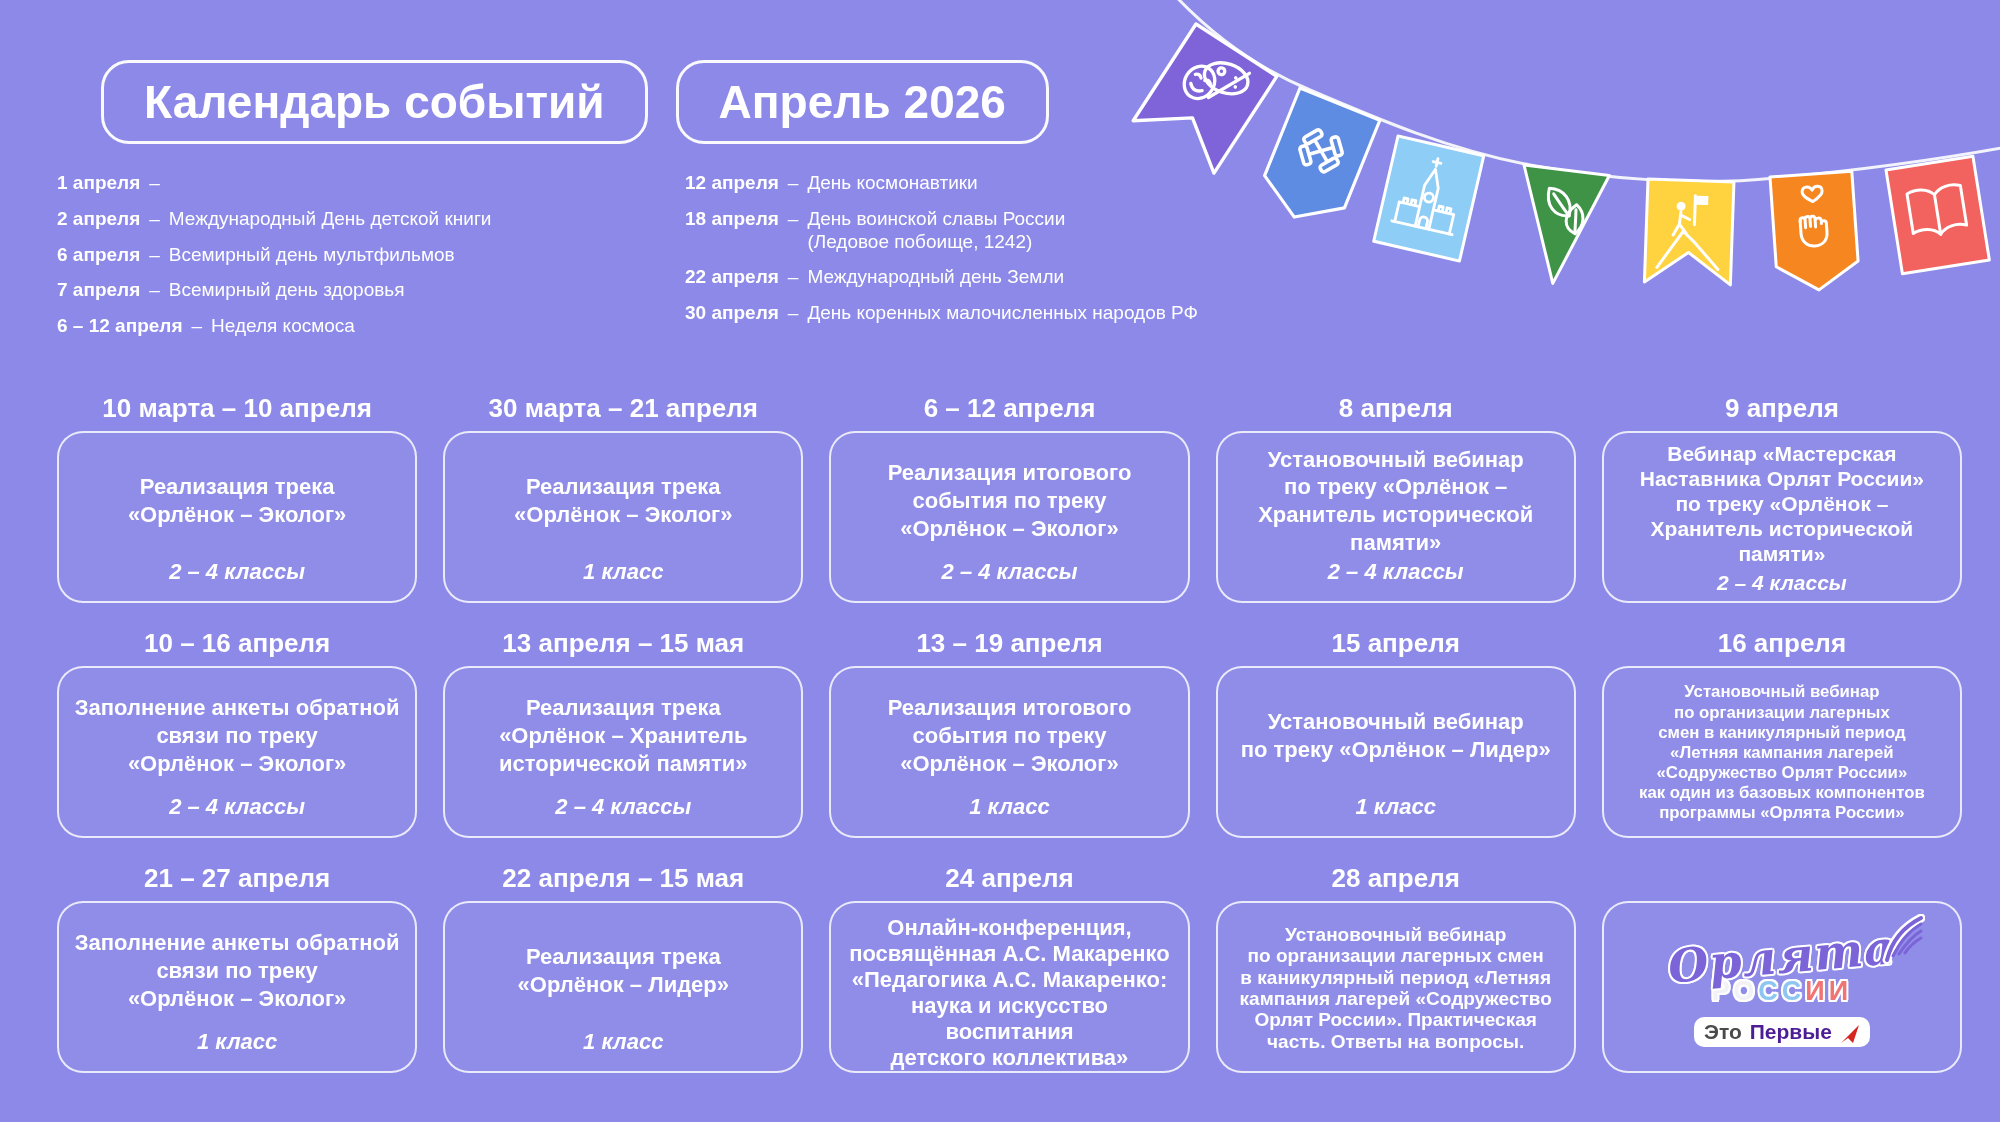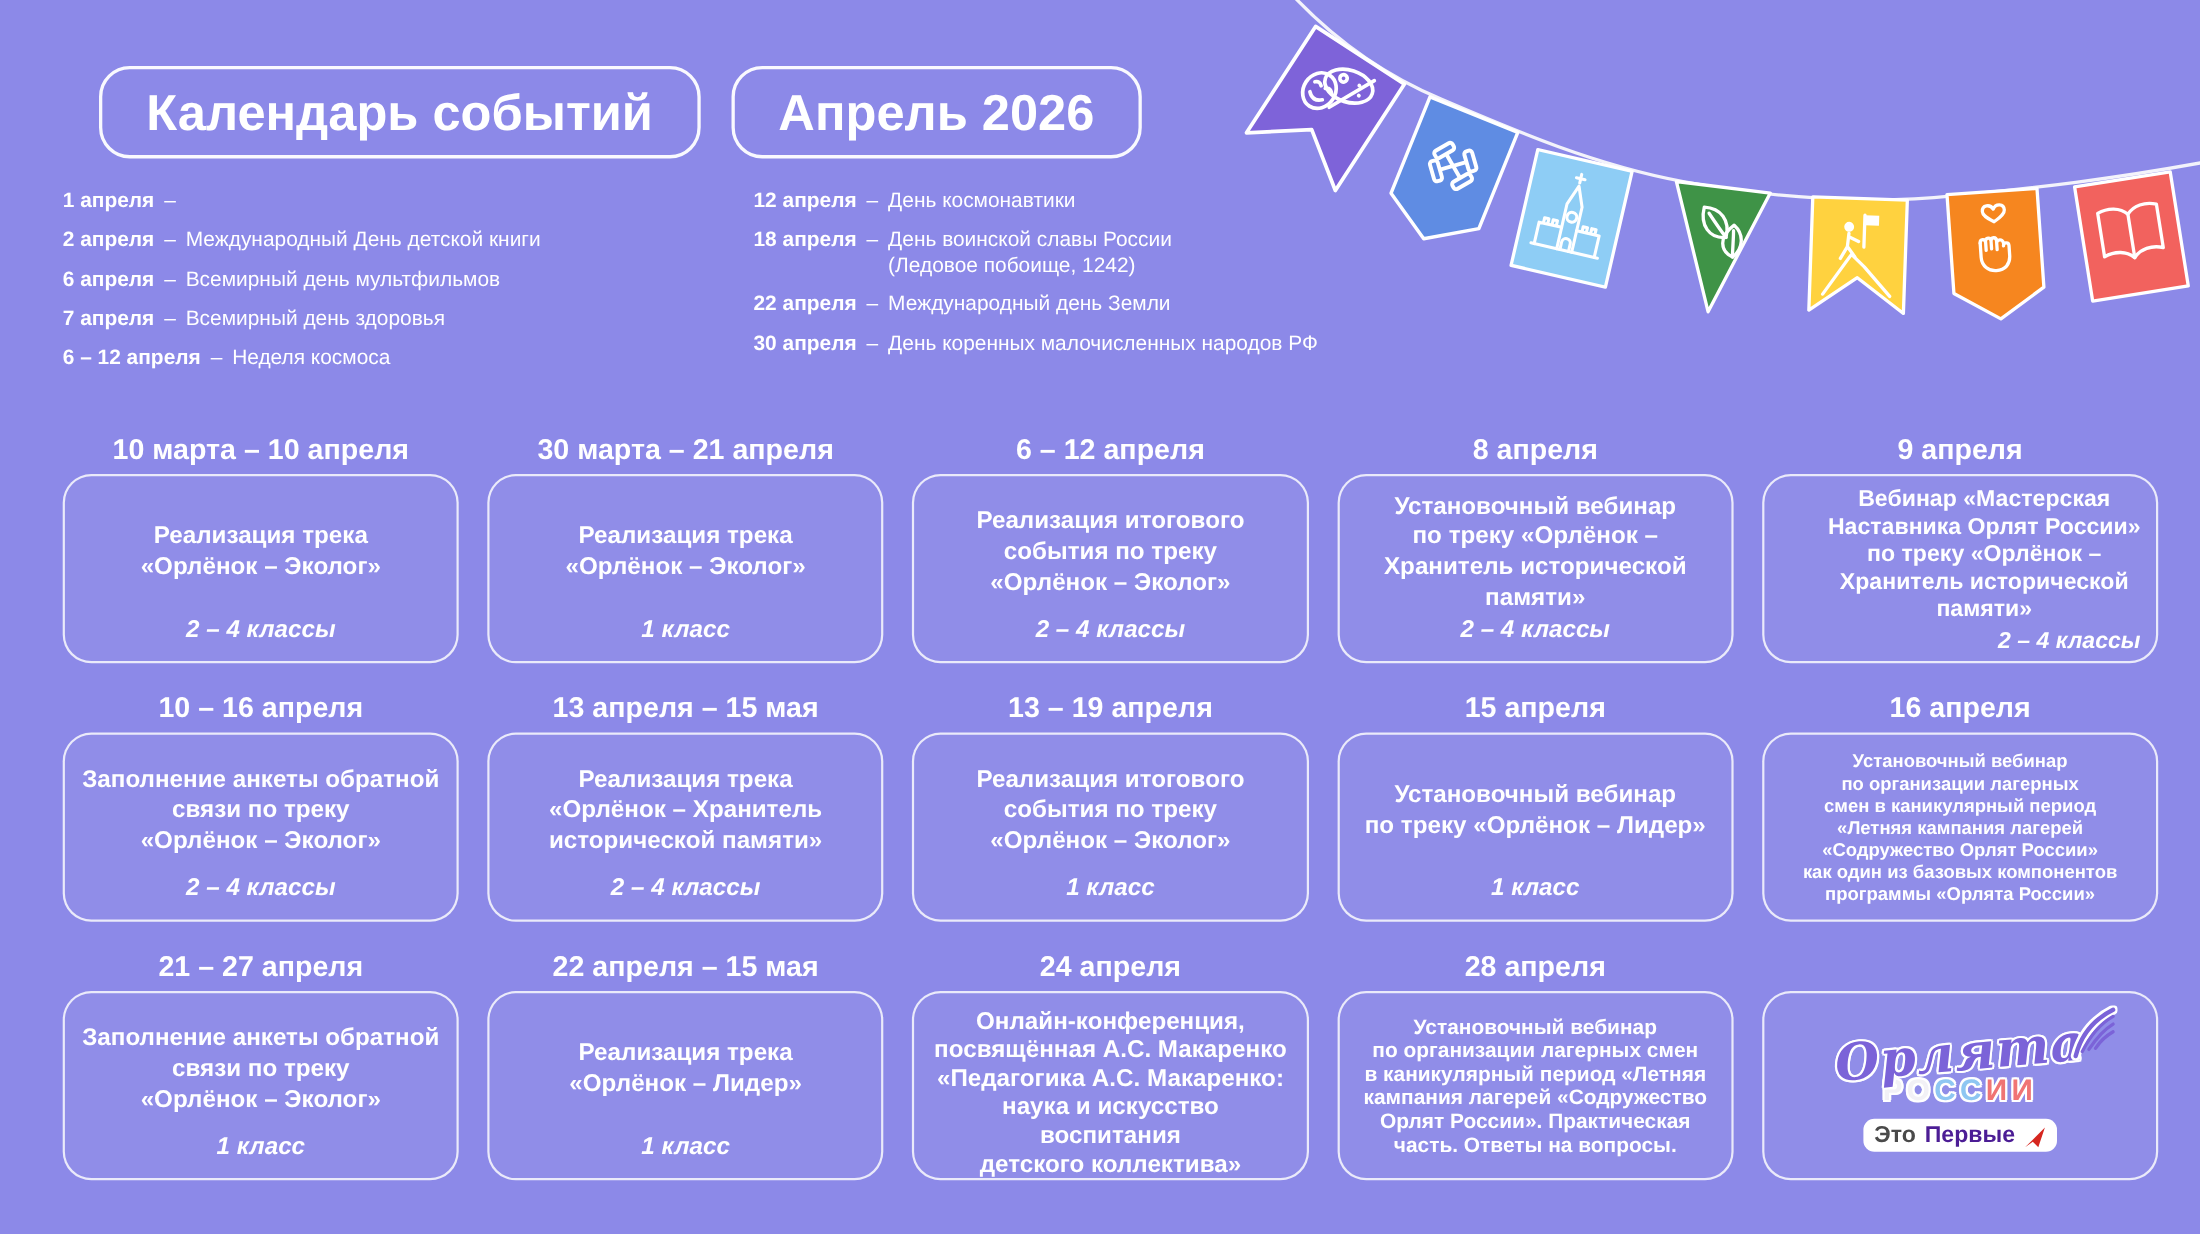--- a/index.html
+++ b/index.html
@@ -7,21 +7,21 @@
   body {
     position: relative;
     background: #8c89e8;
     font-family: "Liberation Sans", sans-serif;
     color: #ffffff;
     overflow: hidden;
   }
 
   
   .title-row {
-    position: absolute; left: 57px; top: 60px;
+    position: absolute; left: 68px; top: 60px;
     display: flex; gap: 28px; padding-left: 33px;
   }
   .title-box {
     border: 3.5px solid rgba(255,255,255,0.95);
     border-radius: 28px;
     padding: 12px 40px;
     font-size: 46px; font-weight: 700; color: #fff;
     white-space: nowrap;
   }
 
@@ -68,21 +68,21 @@
     font-size: 22px; font-weight: 600; line-height: 1.26;
     white-space: pre-line;
   }
   .card-classes {
     font-size: 22px; font-style: italic; font-weight: 700;
     text-align: center; padding: 2px 0 6px;
   }
   .card-classes:empty { display: none; }
 
   
-  .cell:nth-child(5)  .card { padding-top: 5px; padding-bottom: 4px; align-items: flex-end; }
+  .cell:nth-child(5)  .card { padding-top: 5px; padding-bottom: 4px; }
   .cell:nth-child(5)  .card-body { font-size: 21px; line-height: 1.2; }
   .cell:nth-child(5)  .card-classes { font-size: 21px; padding-bottom: 2px; }
   .cell:nth-child(10) .card-body { font-size: 16.8px; line-height: 1.2; }
   .cell:nth-child(13) .card-body { font-size: 22px; line-height: 1.18; }
   .cell:nth-child(14) .card-body { font-size: 19px; line-height: 1.13; }
 
   
   .logo-card { justify-content: center; align-items: center; }
   .logo { position: relative; text-align: center; }
   .sticker {

